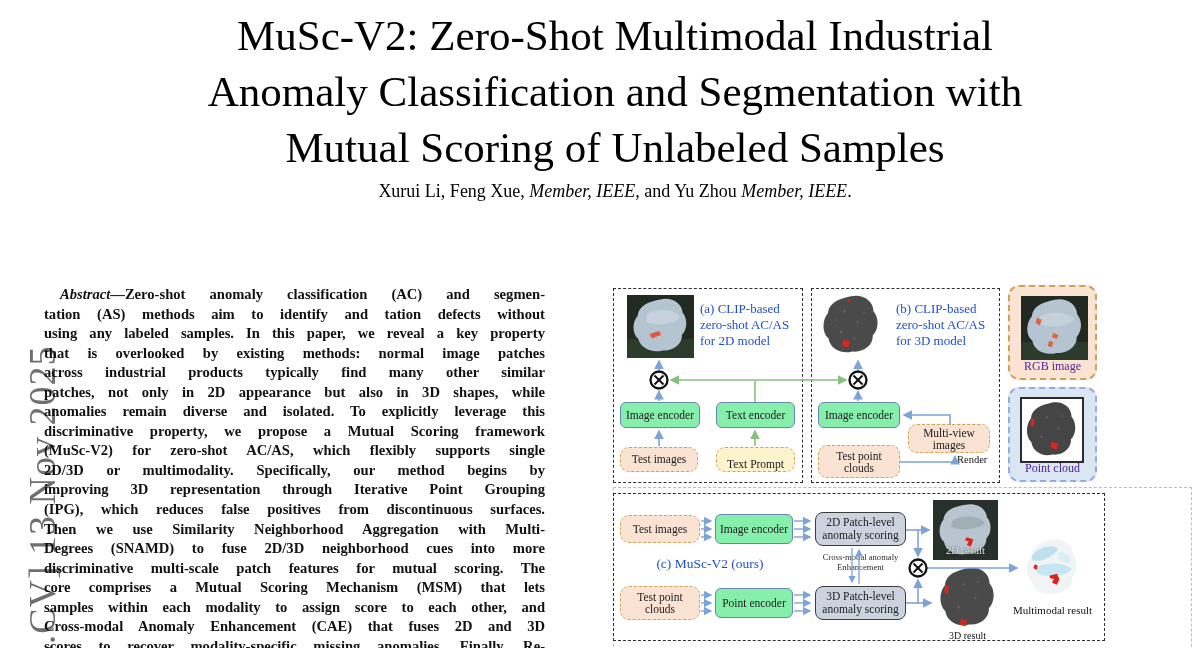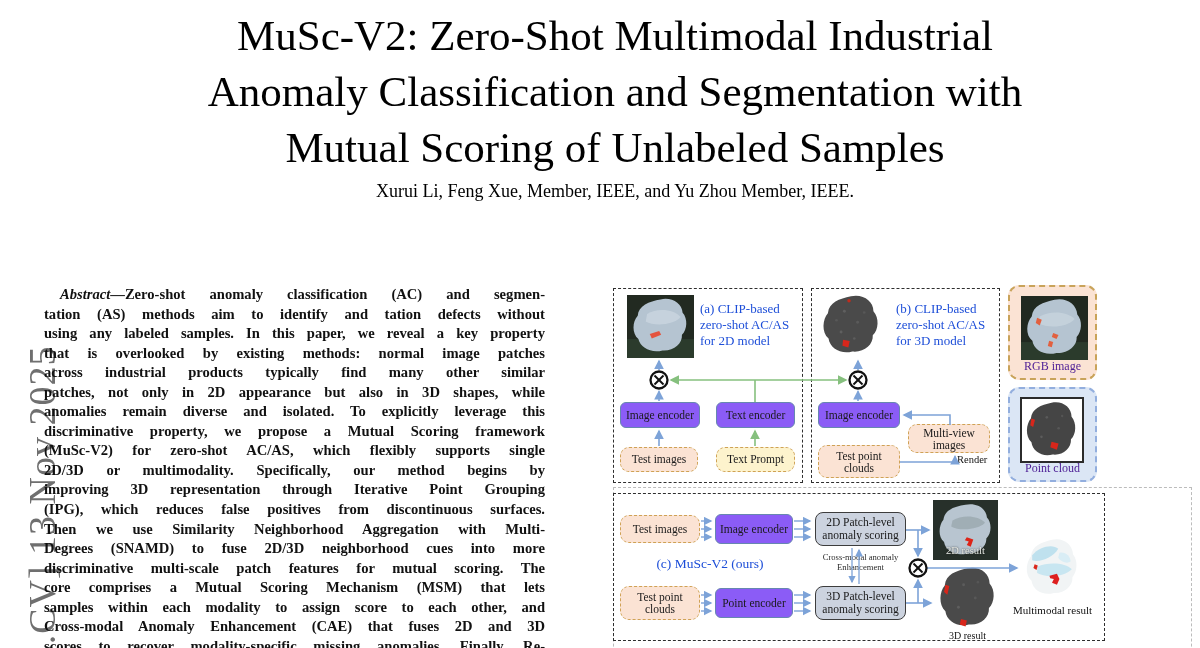--- a/index.html
+++ b/index.html
@@ -4,42 +4,42 @@
 <style>
   html,body{margin:0;padding:0;}
   body{
     width:1200px;height:648px;position:relative;overflow:hidden;
     background:#ffffff;font-family:"Liberation Serif",serif;
   }
   
   .title-block{position:absolute;left:0;top:8px;width:1230px;text-align:center;color:#000;}
   .title-line{font-size:43px;line-height:56px;font-weight:400;white-space:nowrap;}
   .authors{position:absolute;left:0;top:181px;width:1230px;text-align:center;font-size:18px;color:#000;}
-  .authors .it{}
+  .authors .it{font-style:italic;}
   
   .watermark{
     position:absolute;left:20px;top:678px;transform:rotate(-90deg);transform-origin:0 0;
     font-size:38px;letter-spacing:1px;color:#6f6f6f;white-space:nowrap;
   }
   
   .abstract{position:absolute;left:44px;top:285px;width:501px;color:#111;
     font-weight:bold;font-size:14.6px;line-height:19.55px;}
   .abs-line{text-align:justify;text-align-last:justify;height:19.55px;overflow:visible;white-space:nowrap0;}
   .abs-first{text-indent:16px;}
   .abs-lead{font-style:italic;}
   
   .fig{position:absolute;left:605px;top:280px;width:595px;height:368px;overflow:hidden;font-family:"Liberation Serif",serif;}
   .fig *{box-sizing:border-box;}
   .panel{position:absolute;border:1.6px dashed #2e2e2e;background:transparent;}
   .gray-outline{position:absolute;border:1.4px dashed #bcbcbc;}
   .box{position:absolute;display:flex;flex-direction:column;align-items:center;justify-content:center;
        text-align:center;font-size:11.5px;line-height:13px;color:#1a1a1a;}
-  .enc{background:#8b5cf6;border:1.5px solid #6787b0;border-radius:6px;}
+  .enc{background:#86efac;border:1.5px solid #6787b0;border-radius:6px;}
   .tst{background:#fbe3d4;border:1.7px dashed #cfa255;border-radius:9px;}
-  .prm{background:#fdf3cd;border:1.7px dashed #cfa255;border-radius:9px;}
+  .prm{background:#fdf3cd;border:1.7px dashed #cfa255;border-radius:9px;justify-content:flex-end;}
   .scr{background:#ccd3df;border:1.8px solid #3d3d3d;border-radius:8px;line-height:13.5px;}
   .cap{position:absolute;font-size:13px;line-height:15.8px;color:#1d4ed8;}
   .small-label{position:absolute;font-size:10px;color:#111;}
   .sidebox{position:absolute;border-radius:11px;}
   .rgbbox{background:#fbe3d4;border:2px dashed #c9a35a;}
   .pcbox{background:#dbe6f5;border:2px dashed #92aede;}
   .side-label{position:absolute;left:0;right:0;bottom:4px;text-align:center;font-size:12px;color:#4c1d95;}
   .imgwrap{position:absolute;overflow:hidden;}
   .fig-svg{position:absolute;left:0;top:0;pointer-events:none;}
   .res-label{position:absolute;text-align:center;font-size:10.5px;color:#111;}

